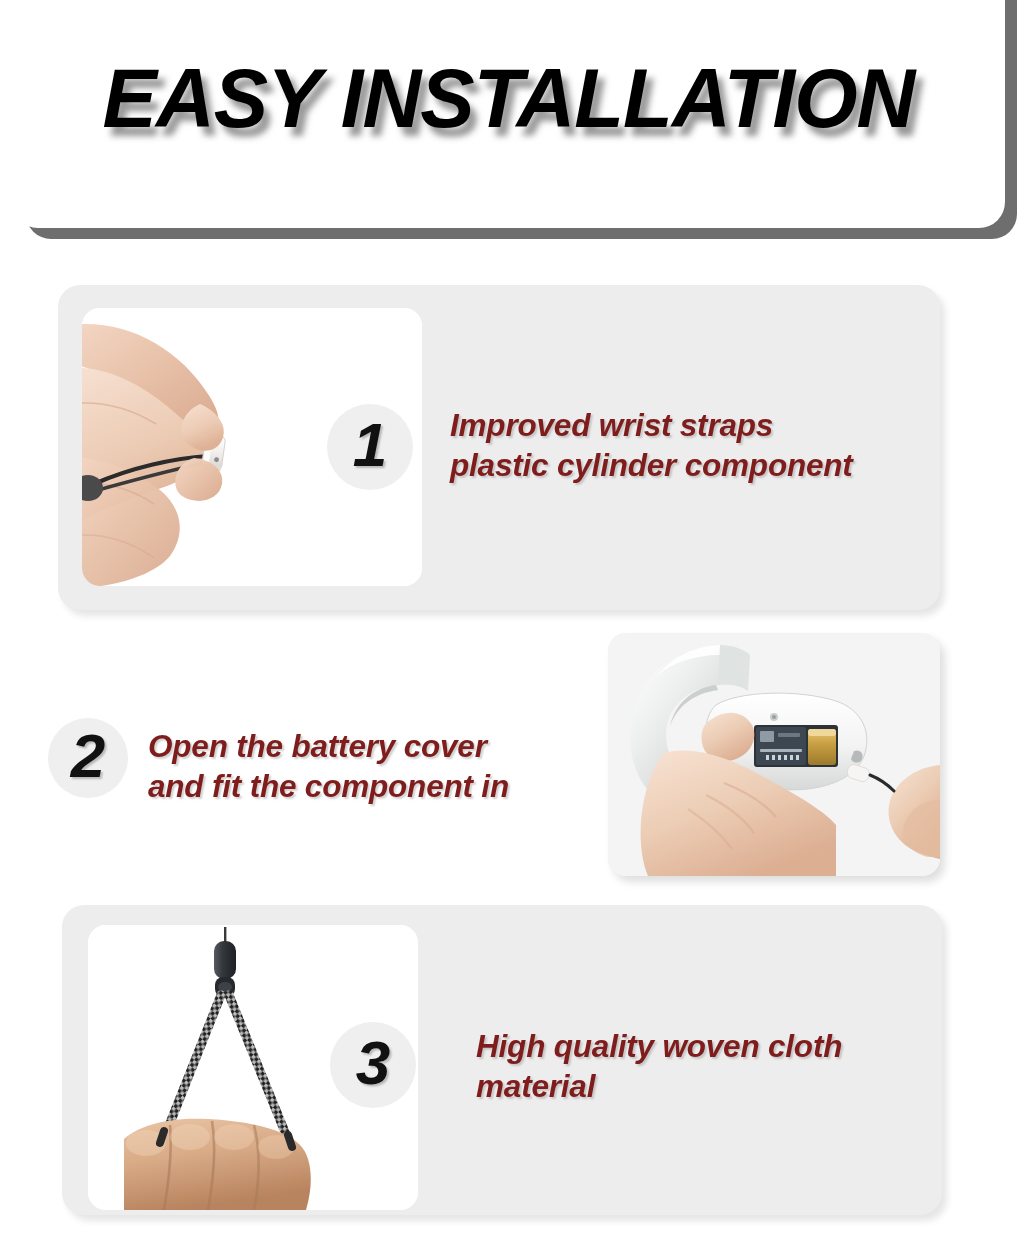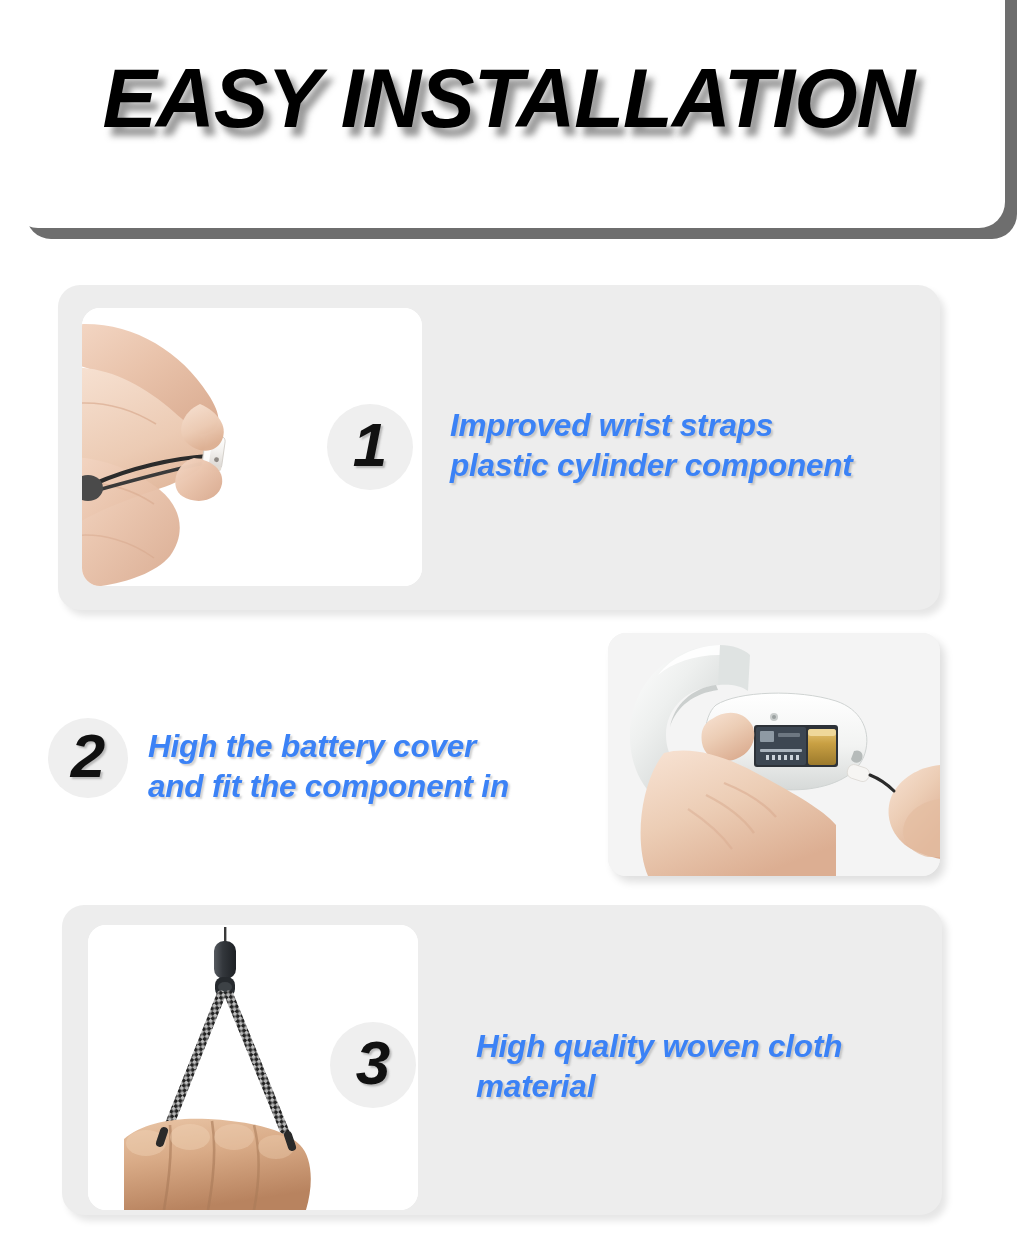--- a/index.html
+++ b/index.html
@@ -87,21 +87,21 @@
     text-shadow: 2px 2px 2px rgba(120,120,120,0.45);
     transform: translateY(-2px);
   }
 
   .step-text {
     position: absolute;
     font-size: 31.5px;
     line-height: 1.28;
     font-weight: 700;
     font-style: italic;
-    color: #3b82f6;
+    color: #7f1d1d;
     letter-spacing: -0.2px;
     text-shadow: 2px 2px 2px rgba(140,140,140,0.40);
     white-space: pre-line;
   }
 
   
   .ill { position: absolute; left: 0; top: 0; width: 100%; height: 100%; }
 </style>
 </head>
 <body>
@@ -254,21 +254,21 @@
         <rect x="0" y="0" width="22" height="14" rx="6" fill="#f6f5f3" stroke="#d9d6d1" stroke-width="0.7"></rect>
       </g>
       <path d="M262 142 C 272 146, 280 152, 286 158" stroke="#2b2b2b" stroke-width="3" fill="none" stroke-linecap="round"></path>
     </svg>
   </div>
 
   <div class="badge" style="left:48px; top:718px; width:80px; height:80px;">
     <span class="badge-num">2</span>
   </div>
 
-  <div class="step-text" style="left:148px; top:726px; width:460px;">High the battery cover
+  <div class="step-text" style="left:148px; top:726px; width:460px;">Open the battery cover
 and fit the component in</div>
 </div>
 
 <div class="step">
 
   <div class="card-grey" style="left:62px; top:905px; width:880px; height:310px;"></div>
 
   <div class="photo" style="left:88px; top:925px; width:330px; height:285px;">
     <svg class="ill" viewBox="0 0 330 285" preserveAspectRatio="xMidYMid slice">
       <defs>

